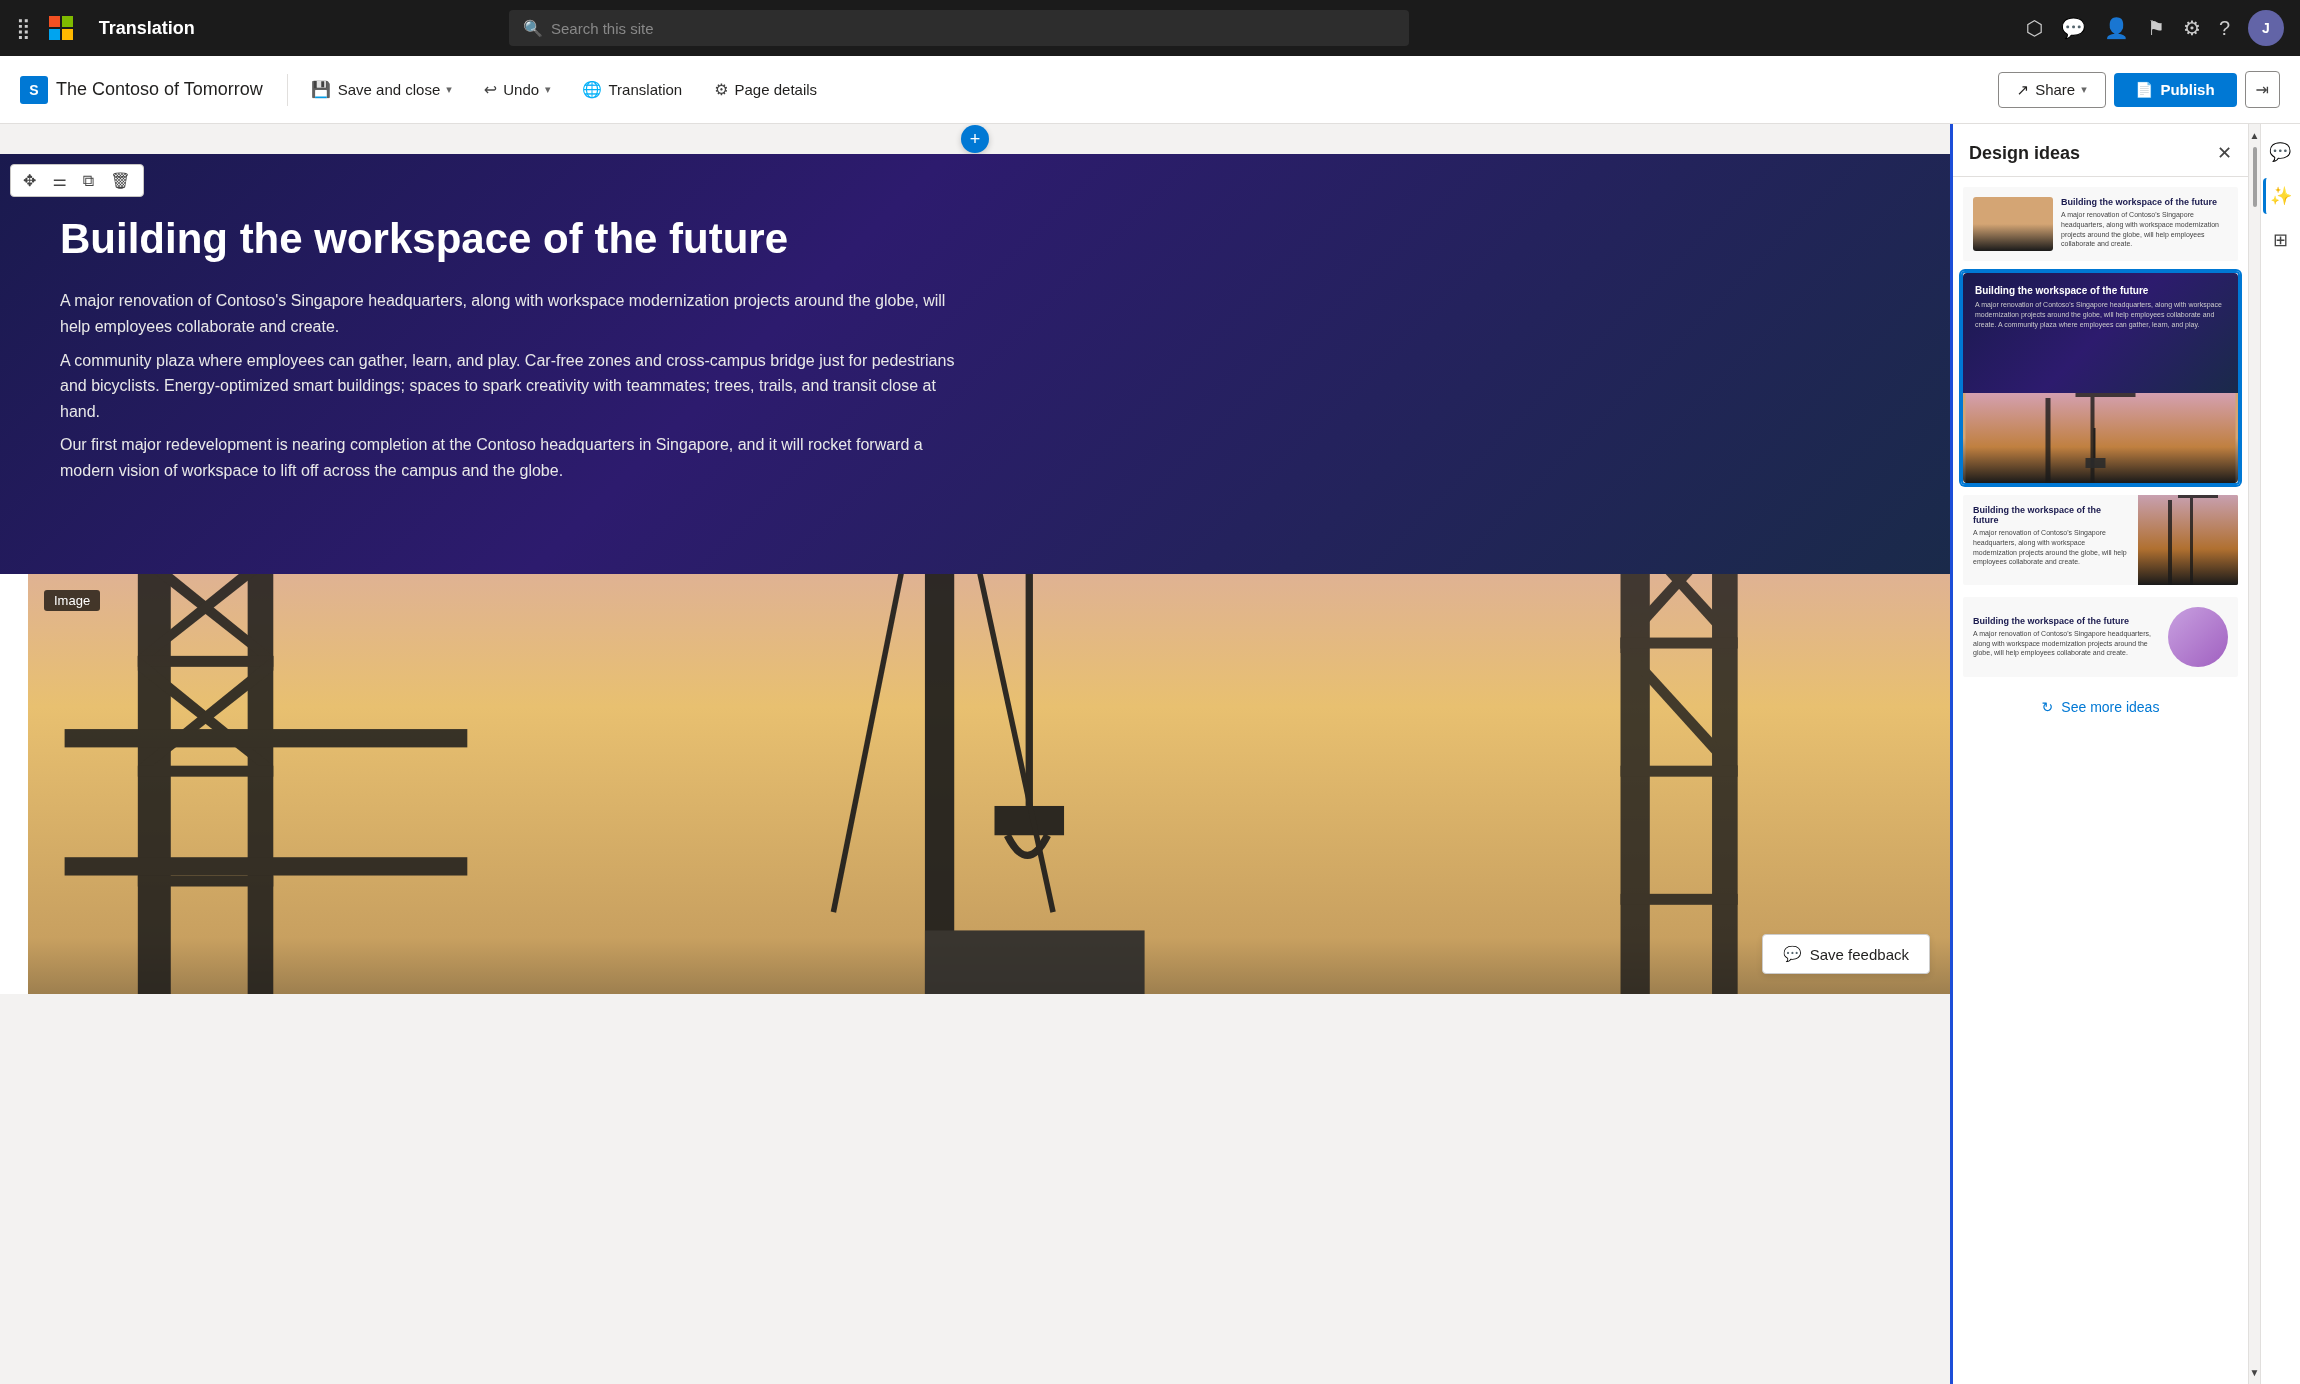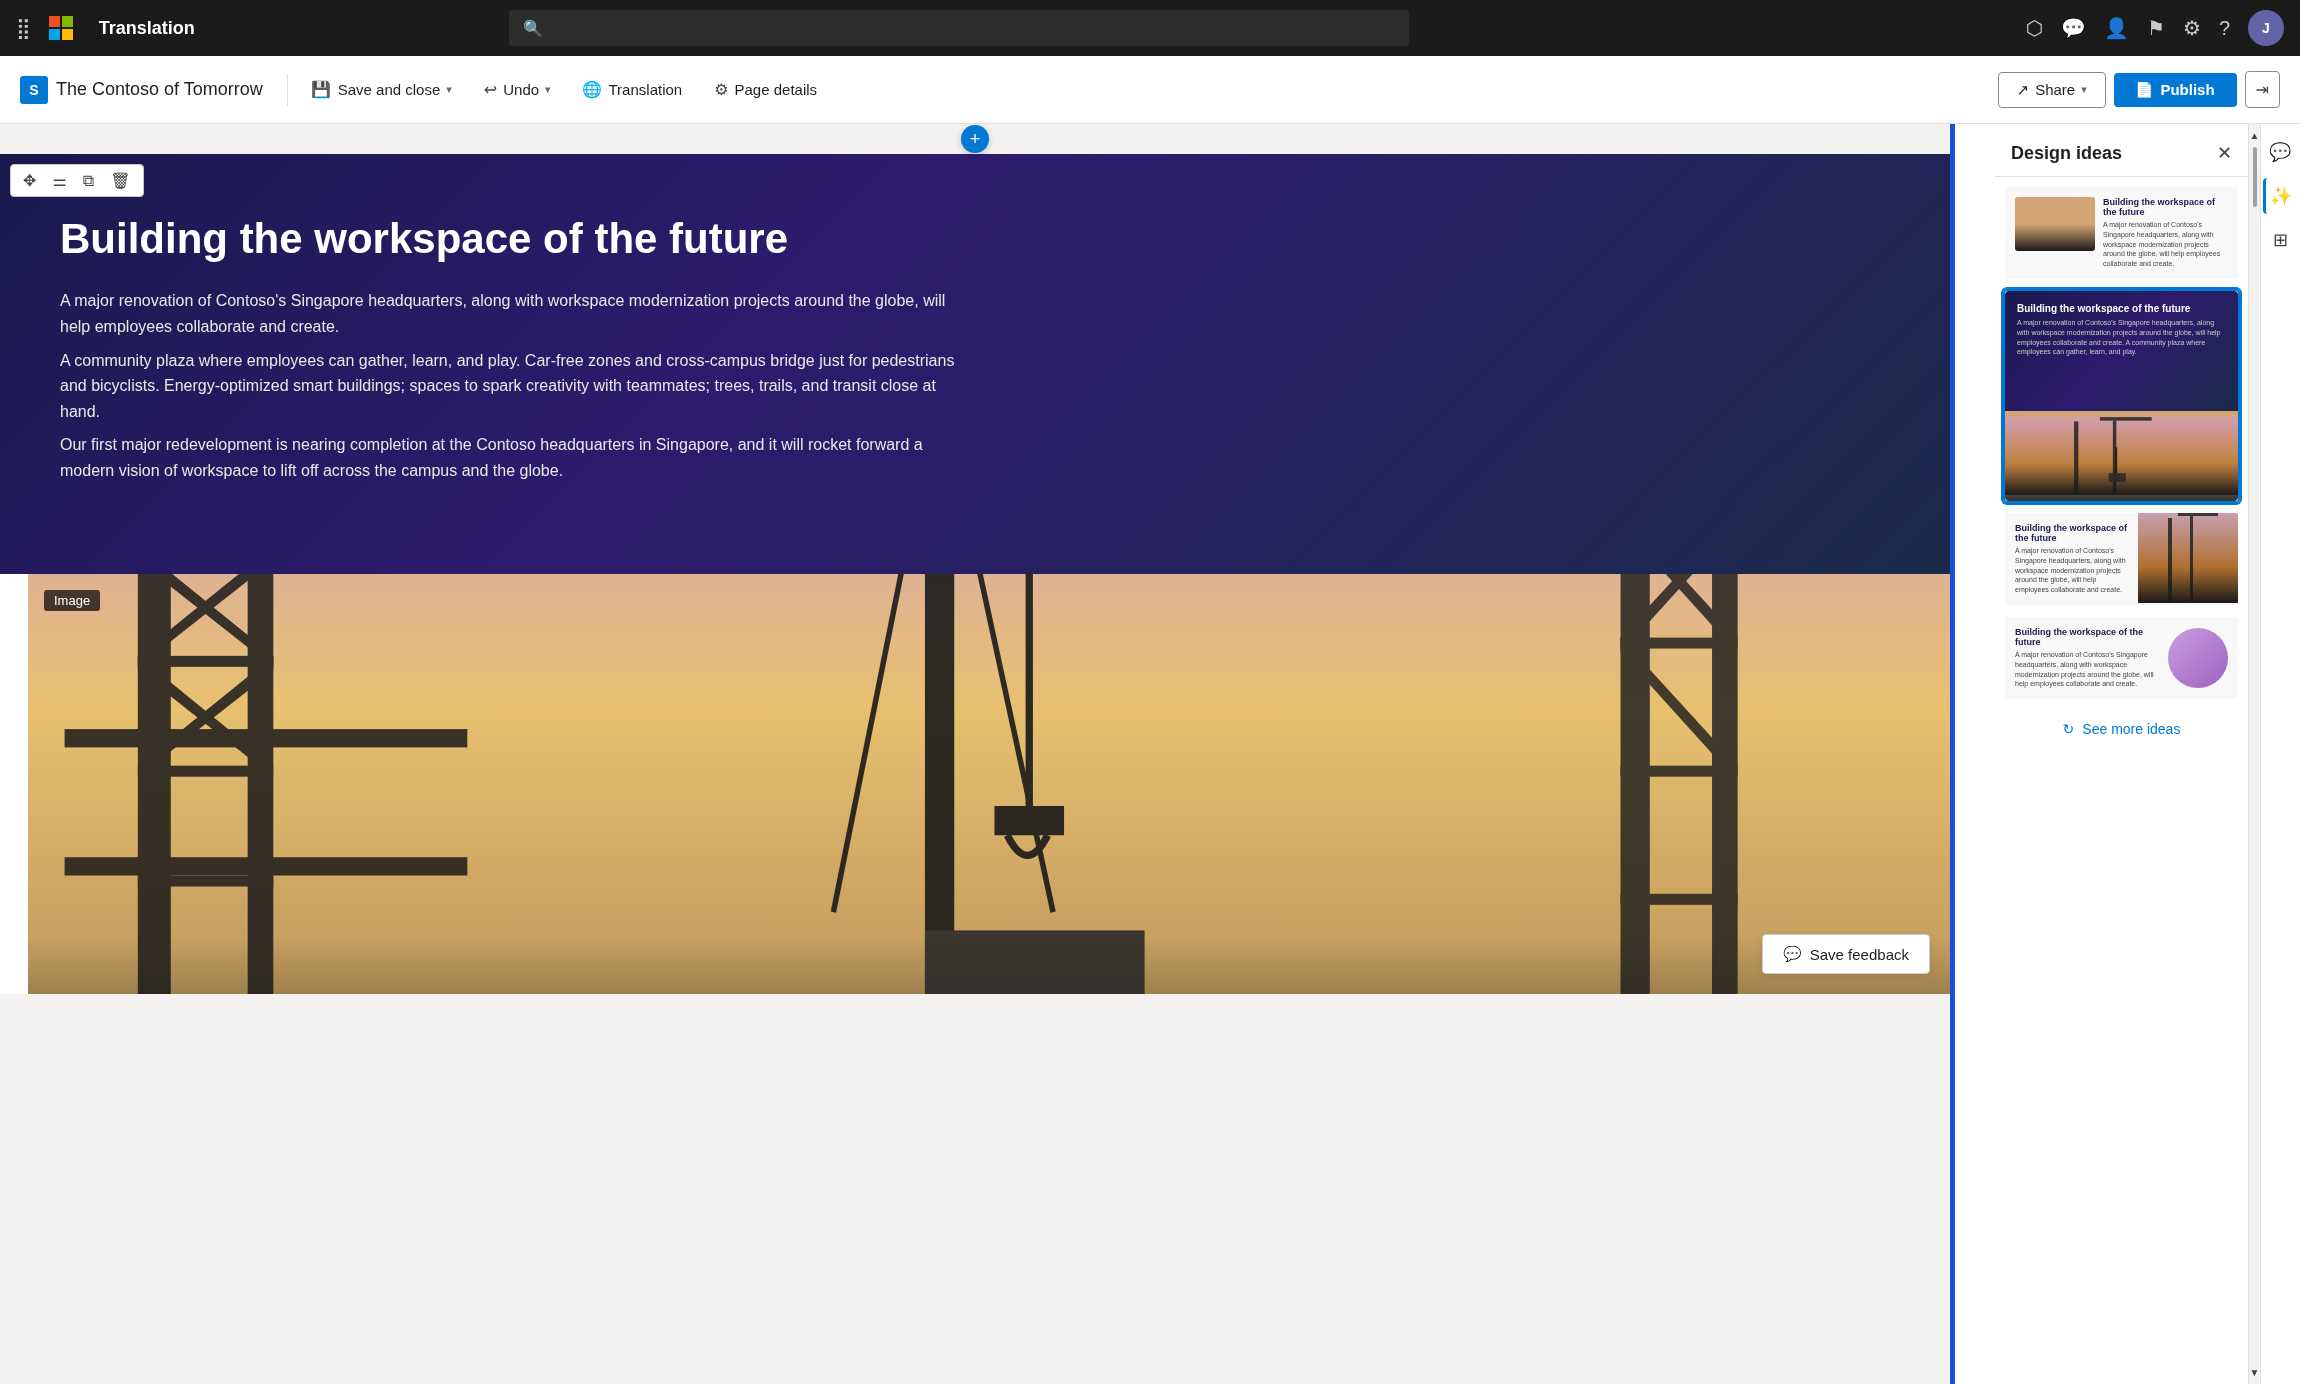--- a/index.html
+++ b/index.html
@@ -138,22 +138,22 @@
     .send-feedback-btn {
       position: absolute; bottom: 20px; right: 20px;
       background: #fff; border: 1px solid #ccc; border-radius: 4px;
       padding: 10px 20px; font-size: 15px; color: #201f1e; cursor: pointer;
       display: flex; align-items: center; gap: 8px;
       box-shadow: 0 2px 6px rgba(0,0,0,0.1);
     }
 
     
     .design-panel {
-      width: 326px; background: #fff; border-left: 5px solid #1d4ed8;
-      display: flex; flex-direction: column; overflow: hidden; padding-left: 40px;
+      width: 326px; background: #fff; border-left: 3px solid #1d4ed8;
+      display: flex; flex-direction: column; overflow: hidden;
     }
     .design-panel-header {
       display: flex; align-items: center; justify-content: space-between;
       padding: 18px 16px 12px; border-bottom: 1px solid #e1dfdd;
       flex-shrink: 0;
     }
     .design-panel-title { font-size: 18px; font-weight: 600; color: #201f1e; }
     .close-panel-btn { background: none; border: none; cursor: pointer; font-size: 18px; color: #444; }
 
     .design-panel-content { flex: 1; overflow-y: auto; padding: 8px; }
@@ -247,20 +247,21 @@
       <div class="ms-logo-sq red"></div>
       <div class="ms-logo-sq green"></div>
       <div class="ms-logo-sq blue"></div>
       <div class="ms-logo-sq yellow"></div>
     </div>
   </div>
   <span class="nav-app-name">Translation</span>
 
   <div class="nav-search">
     <span class="nav-search-icon">🔍</span>
+    <input type="text" placeholder="Search this site" style="">
   </div>
 
   <div class="nav-icons">
     <button class="nav-icon-btn" title="Apps">⬡</button>
     <button class="nav-icon-btn" title="Chat">💬</button>
     <button class="nav-icon-btn" title="People">👤</button>
     <button class="nav-icon-btn" title="Flag">⚑</button>
     <button class="nav-icon-btn" title="Settings">⚙</button>
     <button class="nav-icon-btn" title="Help">?</button>
     <div class="avatar">J</div>

